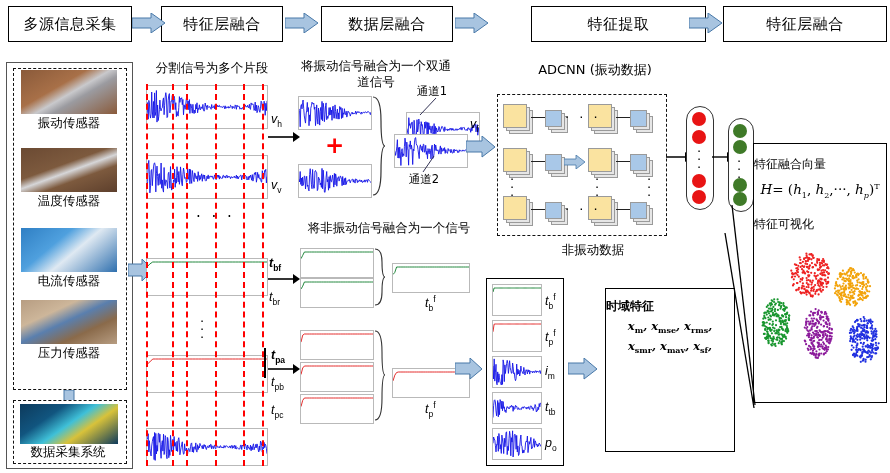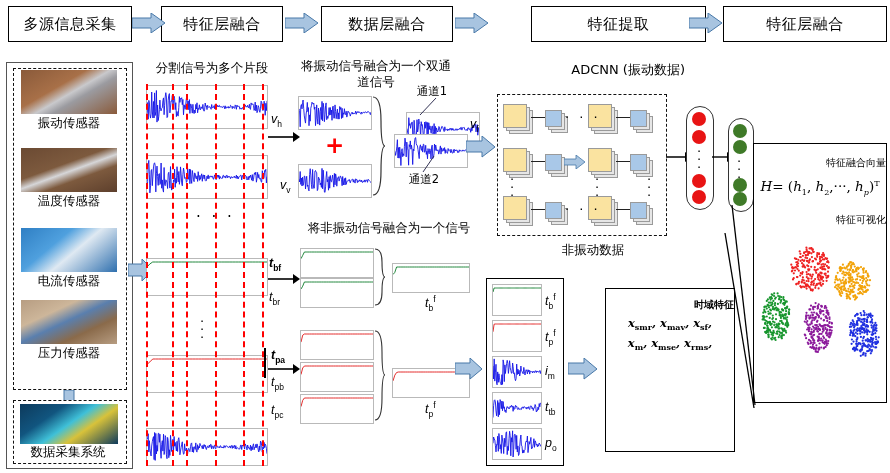--- a/index.html
+++ b/index.html
@@ -23,21 +23,21 @@
   .lbl sup{font-size:8.5px;font-style:normal;}
   .cap{position:absolute;font-size:12.5px;text-align:center;line-height:1.25;}
   
   .redv{position:absolute;width:0;border-left:2.6px dashed #ff0000;}
   
   .blackbox{position:absolute;border:1.8px solid #000;background:#fff;}
   .plus{position:absolute;color:#ff0000;font-size:23px;font-weight:bold;font-family:"DejaVu Sans",sans-serif;}
   .dots{position:absolute;font-size:15px;letter-spacing:3px;color:#000;}
   .vdots{position:absolute;font-size:13px;line-height:.62;color:#000;text-align:center;}
   .featbox{position:absolute;border:1.7px solid #000;background:#fff;}
-  .ftitle{font-size:10px;text-align:right;}
+  .ftitle{font-size:12px;text-align:left;}
   .frow{font-family:"DejaVu Serif","Liberation Serif",serif;font-style:italic;font-size:11.5px;text-align:center;white-space:nowrap;}
   .frow sub{font-size:8px;font-style:normal;}
   .neurcol{position:absolute;border:1.2px solid #333;border-radius:14px;background:#fff;}
 </style>
 </head>
 <body>
 
 <div id="stages">
     <div class="stage" style="left: 8px; width: 122px;">
       <span>多源信息采集</span>
@@ -129,21 +129,21 @@
     <div class="redv" style="left: 172px; top: 84px; height: 382px;"></div>
     <div class="redv" style="left: 186px; top: 84px; height: 382px;"></div>
     <div class="redv" style="left: 215px; top: 84px; height: 382px;"></div>
     <div class="redv" style="left: 243px; top: 84px; height: 382px;"></div>
     <div class="redv" style="left: 262px; top: 84px; height: 382px;"></div>
   </div>
 <div class="dots" style="left:196px;top:208px;">· · ·</div>
 <div class="vdots" style="left:200px;top:318px;">·<br>·<br>·</div>
 
 <div class="lbl" style="left:271px;top:112px;">v<sub>h</sub></div>
-<div class="lbl" style="left:280px;top:178px;">v<sub>v</sub></div>
+<div class="lbl" style="left:271px;top:178px;">v<sub>v</sub></div>
 <div class="lbl" style="left:269px;top:256px;font-weight:bold;">t<sub>bf</sub></div>
 <div class="lbl" style="left:269px;top:290px;">t<sub>br</sub></div>
 <div class="lbl" style="left:271px;top:348px;font-weight:bold;">t<sub>pa</sub></div>
 <div class="lbl" style="left:271px;top:375px;">t<sub>pb</sub></div>
 <div class="lbl" style="left:271px;top:403px;">t<sub>pc</sub></div>
 
 <svg class="abs" style="left:268px;top:130px;" width="32" height="14">
   <line x1="0" y1="7" x2="25" y2="7" stroke="#000" stroke-width="1.6"></line>
   <polygon points="25,2 32,7 25,12" fill="#000"></polygon>
 </svg>
@@ -237,21 +237,21 @@
 <svg class="abs" style="left:374px;top:330px;" width="12" height="92">
   <path d="M1,1 Q8,1 8,22 Q8,45 11,45 Q8,45 8,68 Q8,90 1,90" fill="none" stroke="#333" stroke-width="1.1"></path>
 </svg>
 <div class="sig" id="nv-pf" style="left:392px;top:368px;width:76px;height:28px;">
     <svg width="76" height="28">
       <path d="M0.0,11.9L1.8,6.2L3.6,3.5L5.4,3.0L7.2,3.0L9.0,3.0L10.9,3.0L12.7,3.0L14.5,3.0L16.3,3.0L18.1,3.0L19.9,3.0L21.7,3.0L23.5,3.0L25.3,3.0L27.1,3.0L29.0,3.0L30.8,3.0L32.6,3.0L34.4,3.0L36.2,3.0L38.0,3.0L39.8,3.0L41.6,3.0L43.4,3.0L45.2,3.0L47.0,3.0L48.9,3.0L50.7,3.0L52.5,3.0L54.3,3.0L56.1,3.0L57.9,3.0L59.7,3.0L61.5,3.0L63.3,3.0L65.1,3.0L67.0,3.0L68.8,3.0L70.6,3.0L72.4,3.0L74.2,3.0L76.0,3.0" fill="none" stroke="#e11414" stroke-width="0.9"></path>
     </svg>
   </div>
 <div class="lbl" style="left:425px;top:400px;">t<sub>p</sub><sup>f</sup></div>
 
-<div class="cap" style="left:505px;top:62px;width:180px;font-size:13px;text-align:right;">ADCNN (振动数据)</div>
+<div class="cap" style="left:505px;top:62px;width:180px;font-size:13px;">ADCNN (振动数据)</div>
 <div class="dashbox" style="left:497px;top:94px;width:168px;height:140px;"></div>
 <div id="adcnn-rows">
     <div style="position: absolute; left: 503px; top: 104px;">
       <div style="position:absolute;left:6px;top:6px;width:22px;height:22px;background:#e6e6e6;border:1px solid #9a9a9a;"></div>
       <div style="position:absolute;left:3px;top:3px;width:22px;height:22px;background:#e6e6e6;border:1px solid #9a9a9a;"></div>
       <div style="position:absolute;left:0px;top:0px;width:22px;height:22px;background:#fae3a0;border:1px solid #9a9a9a;"></div>
     </div>
     <div style="position: absolute; left: 531px; top: 117px; width: 14px; height: 0px; border-top: 1.2px solid rgb(34, 34, 34);"></div>
     <div style="position: absolute; left: 545px; top: 110px;">
       <div style="position:absolute;left:6px;top:6px;width:15px;height:15px;background:#e6e6e6;border:1px solid #9a9a9a;"></div>
@@ -386,22 +386,22 @@
 <svg class="abs" style="left:568px;top:358px;" width="30" height="22">
   <polygon points="0,5 16,5 16,0 29,11 16,21 16,16 0,16" fill="#a8c4e0" stroke="#4878a8" stroke-width="1"></polygon>
 </svg>
 <svg class="abs" style="left:455px;top:358px;" width="28" height="22">
   <polygon points="0,5 15,5 15,0 27,11 15,21 15,16 0,16" fill="#a8c4e0" stroke="#4878a8" stroke-width="1"></polygon>
 </svg>
 
 <div class="featbox" style="left:605px;top:288px;width:128px;height:162px;font-weight:bold;">
   <div class="ftitle" style="margin-top:9px;">时域特征</div>
   <div id="time-rows">
+      <div class="frow" style="margin-top: 4px;"><i>x</i><sub>m</sub>, <i>x</i><sub>mse</sub>, <i>x</i><sub>rms</sub>,</div>
       <div class="frow" style="margin-top: 4px;"><i>x</i><sub>smr</sub>, <i>x</i><sub>mav</sub>, <i>x</i><sub>sf</sub>,</div>
-      <div class="frow" style="margin-top: 4px;"><i>x</i><sub>m</sub>, <i>x</i><sub>mse</sub>, <i>x</i><sub>rms</sub>,</div>
     </div>
 </div>
 
 <div class="featbox" style="left:753px;top:143px;width:132px;height:258px;">
   <div class="ftitle" style="margin-top:12px;">特征融合向量</div>
   <div style="text-align:center;margin-top:8px;font-family:'DejaVu Serif',serif;font-size:13.5px;">
     <i>H</i>= (<i>h</i><sub style="font-size:8px">1</sub>, <i>h</i><sub style="font-size:8px">2</sub>,···, <i>h</i><sub style="font-size:8px"><i>p</i></sub>)<sup style="font-size:8px">T</sup>
   </div>
   <div class="ftitle" style="margin-top:16px;">特征可视化</div>
   <svg id="scatter" width="128" height="150" style="display:block;margin-top:2px;">

